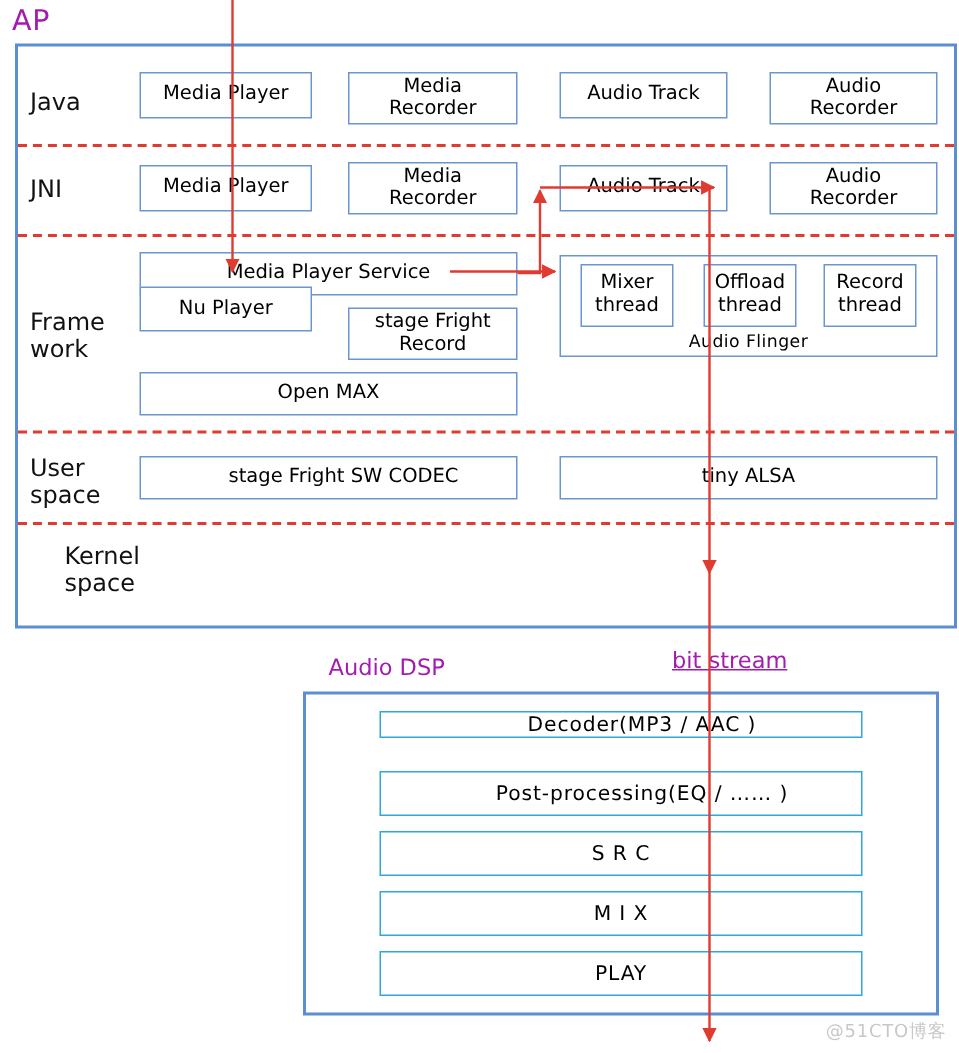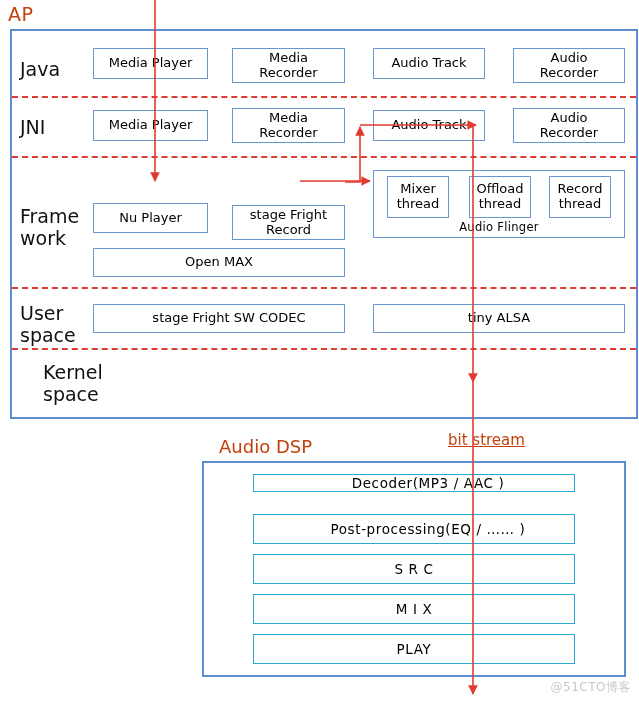--- a/index.html
+++ b/index.html
@@ -12,35 +12,35 @@
   }
   #canvas {
     position: relative;
     width: 639px;
     height: 702px;
     background: #ffffff;
     overflow: hidden;
   }
   .lbl {
     position: absolute;
-    color: #c2410c;
+    color: #a21caf;
     line-height: 1.15;
     white-space: pre-line;
   }
   
   .title-ap {
     left: 8px;
     top: 4px;
     font-size: 19px;
     letter-spacing: 0.5px;
   }
   .title-dsp {
     left: 219px;
     top: 437px;
-    font-size: 18px;
+    font-size: 15px;
   }
   .title-bitstream {
     left: 448px;
     top: 432px;
     font-size: 15px;
     text-decoration: underline;
   }
   
   .outer-box {
     position: absolute;
@@ -55,21 +55,21 @@
     height: 390px;
   }
   #dsp-box {
     left: 202px;
     top: 461px;
     width: 424px;
     height: 216px;
   }
   
   .layer-name {
-    font-size: 19px;
+    font-size: 16px;
     color: #111;
   }
   
   .box {
     position: absolute;
     box-sizing: border-box;
     border: 1.5px solid #6a96d0;
     background: #ffffff;
     display: flex;
     align-items: center;
@@ -173,21 +173,22 @@
   <div class="box two-line" style="left:513px; top:48px; width:112px; height:35px;">Audio
 Recorder</div>
 
   <div class="box" style="left:93px;  top:110px; width:115px; height:31px;">Media Player</div>
   <div class="box two-line" style="left:232px; top:108px; width:113px; height:35px;">Media
 Recorder</div>
   <div class="box" style="left:373px; top:110px; width:112px; height:31px;">Audio Track</div>
   <div class="box two-line" style="left:513px; top:108px; width:112px; height:35px;">Audio
 Recorder</div>
 
-  <div class="box" style="left:93px; top:203px; width:115px; height:30px;">Nu Player</div>
+  <div class="box" style="left:93px; top:168px; width:252px; height:29px;">Media Player Service</div>
+  <div class="box" style="left:93px; top:191px; width:115px; height:30px;">Nu Player</div>
   <div class="box two-line" style="left:232px; top:205px; width:113px; height:35px;">stage Fright
 Record</div>
   <div class="box" style="left:93px; top:248px; width:252px; height:29px;">Open MAX</div>
 
   <div class="flinger-wrap" style="left:373px; top:170px; width:252px; height:68px;">
     <div class="flinger-label">Audio   Flinger</div>
   </div>
   <div class="box two-line" style="left:387px; top:176px; width:62px; height:42px;">Mixer
 thread</div>
   <div class="box two-line" style="left:469px; top:176px; width:62px; height:42px;">Offload

